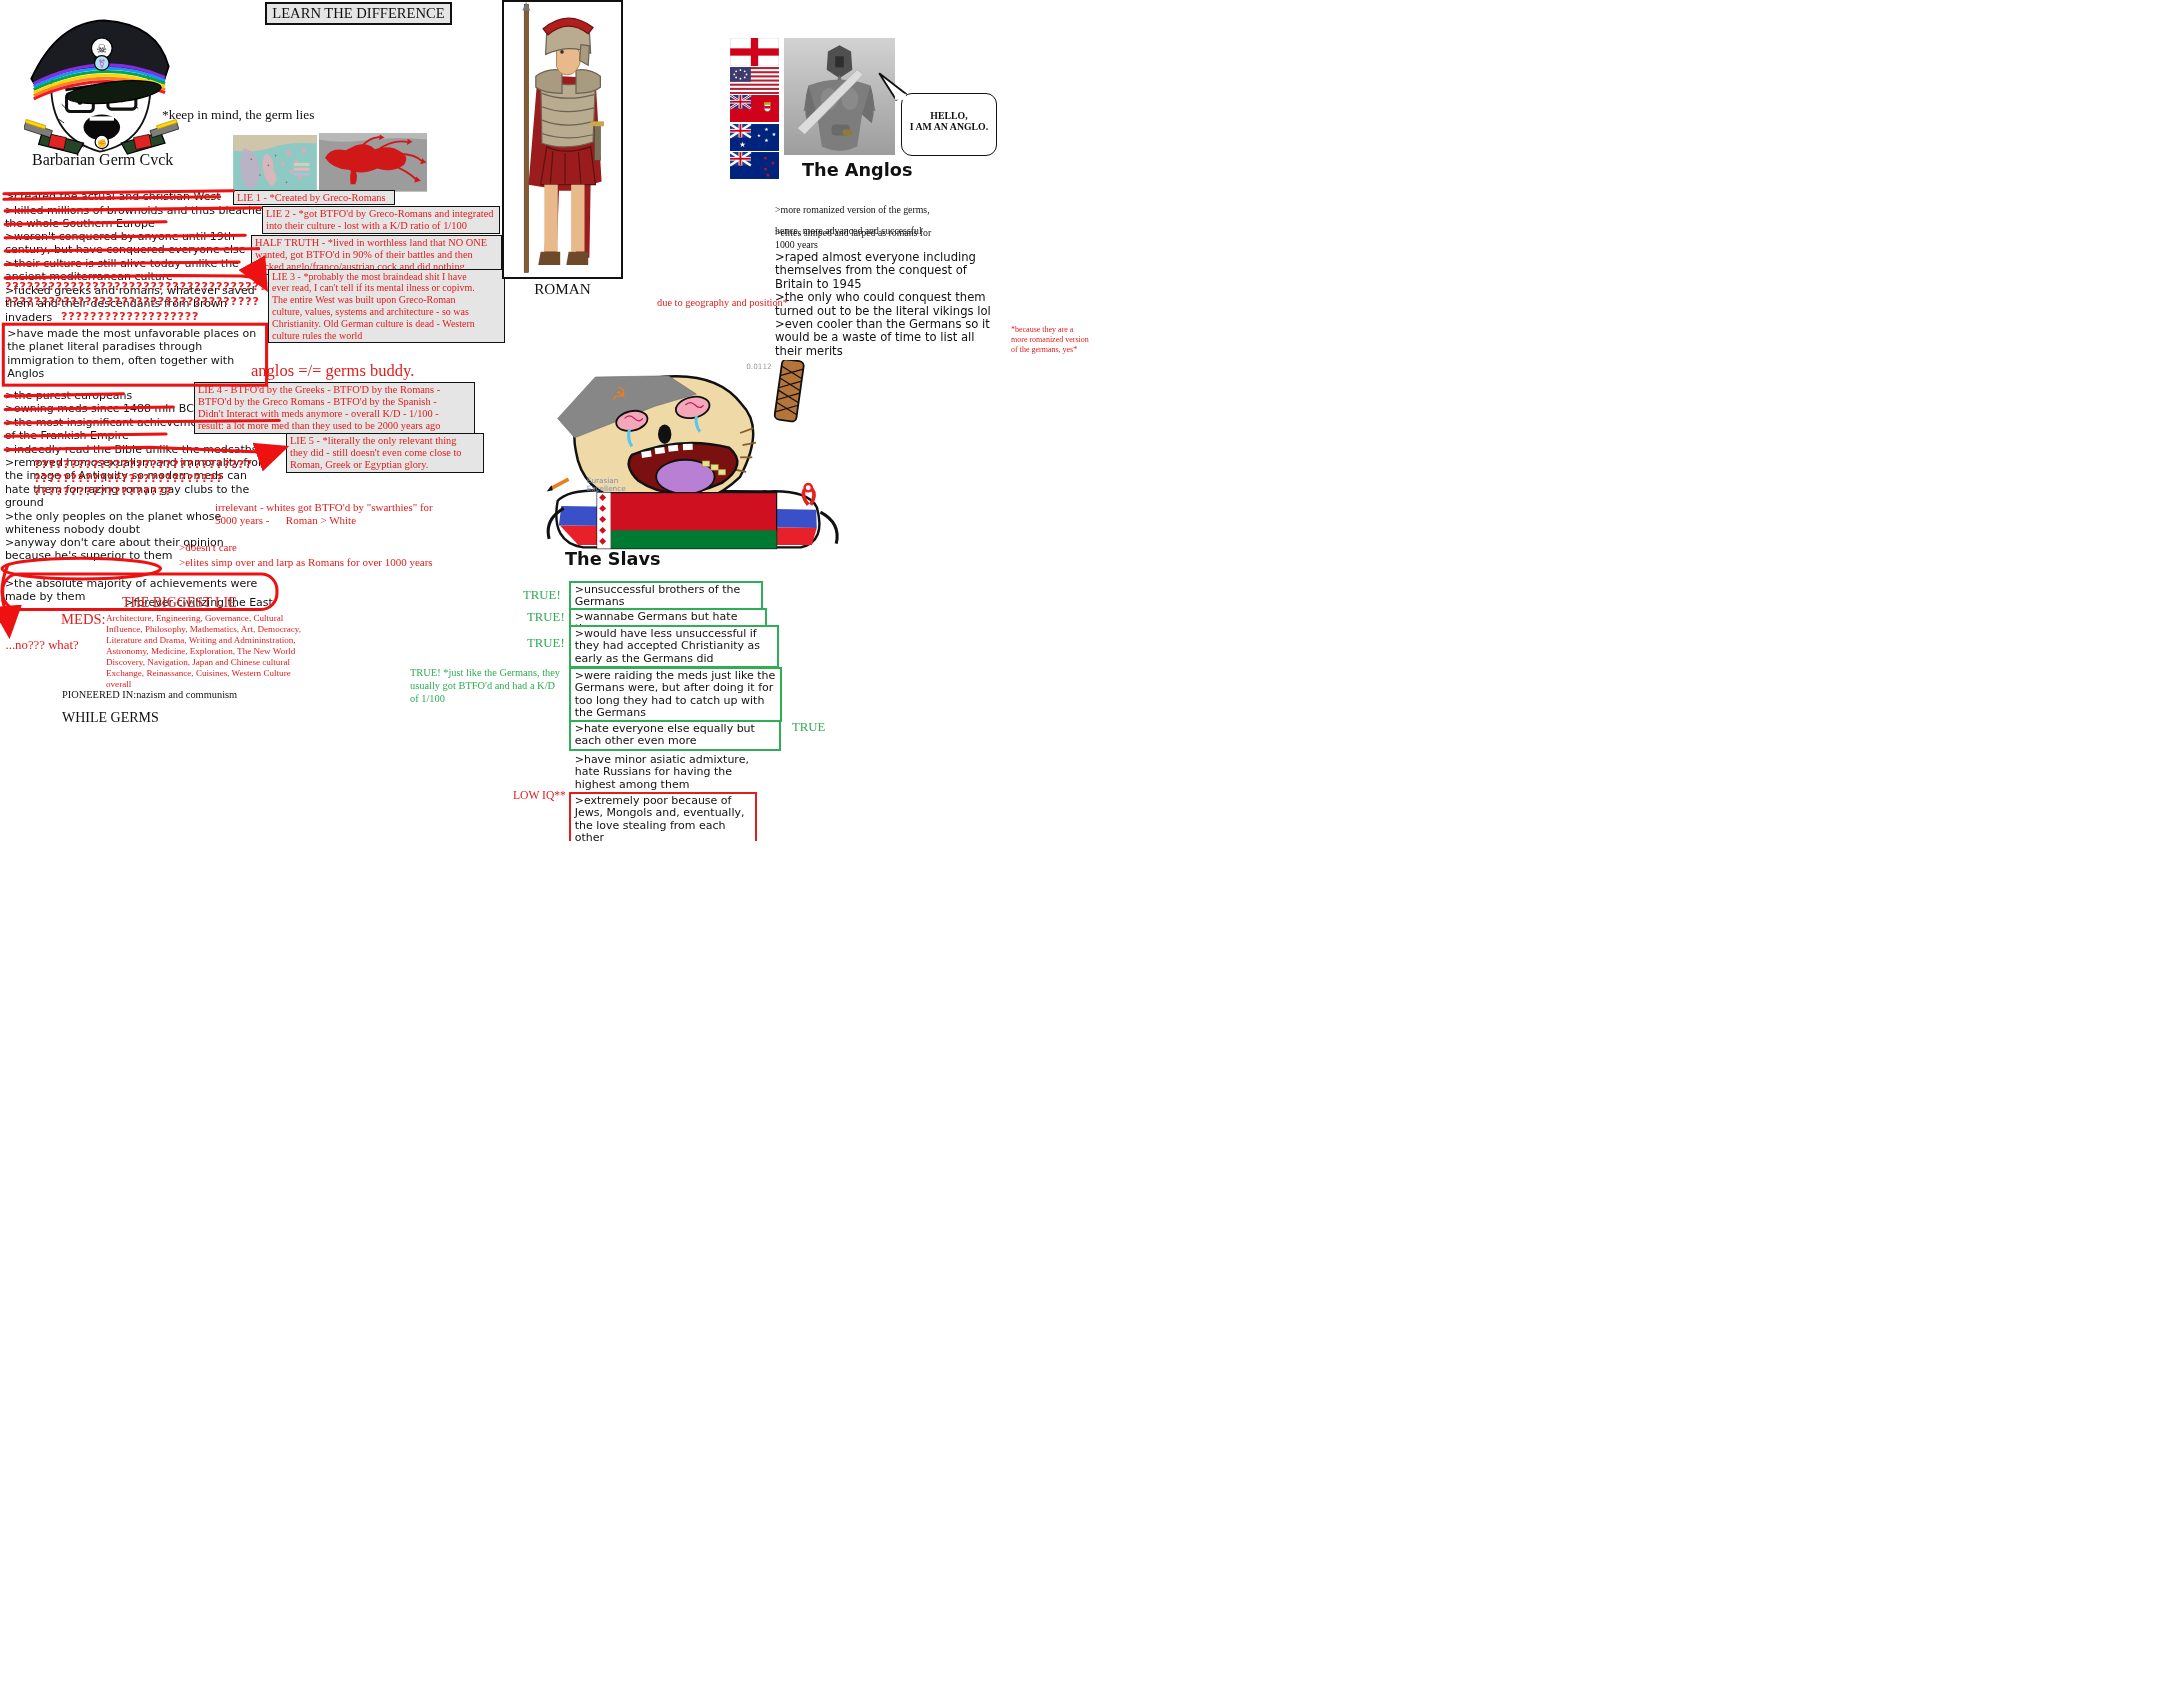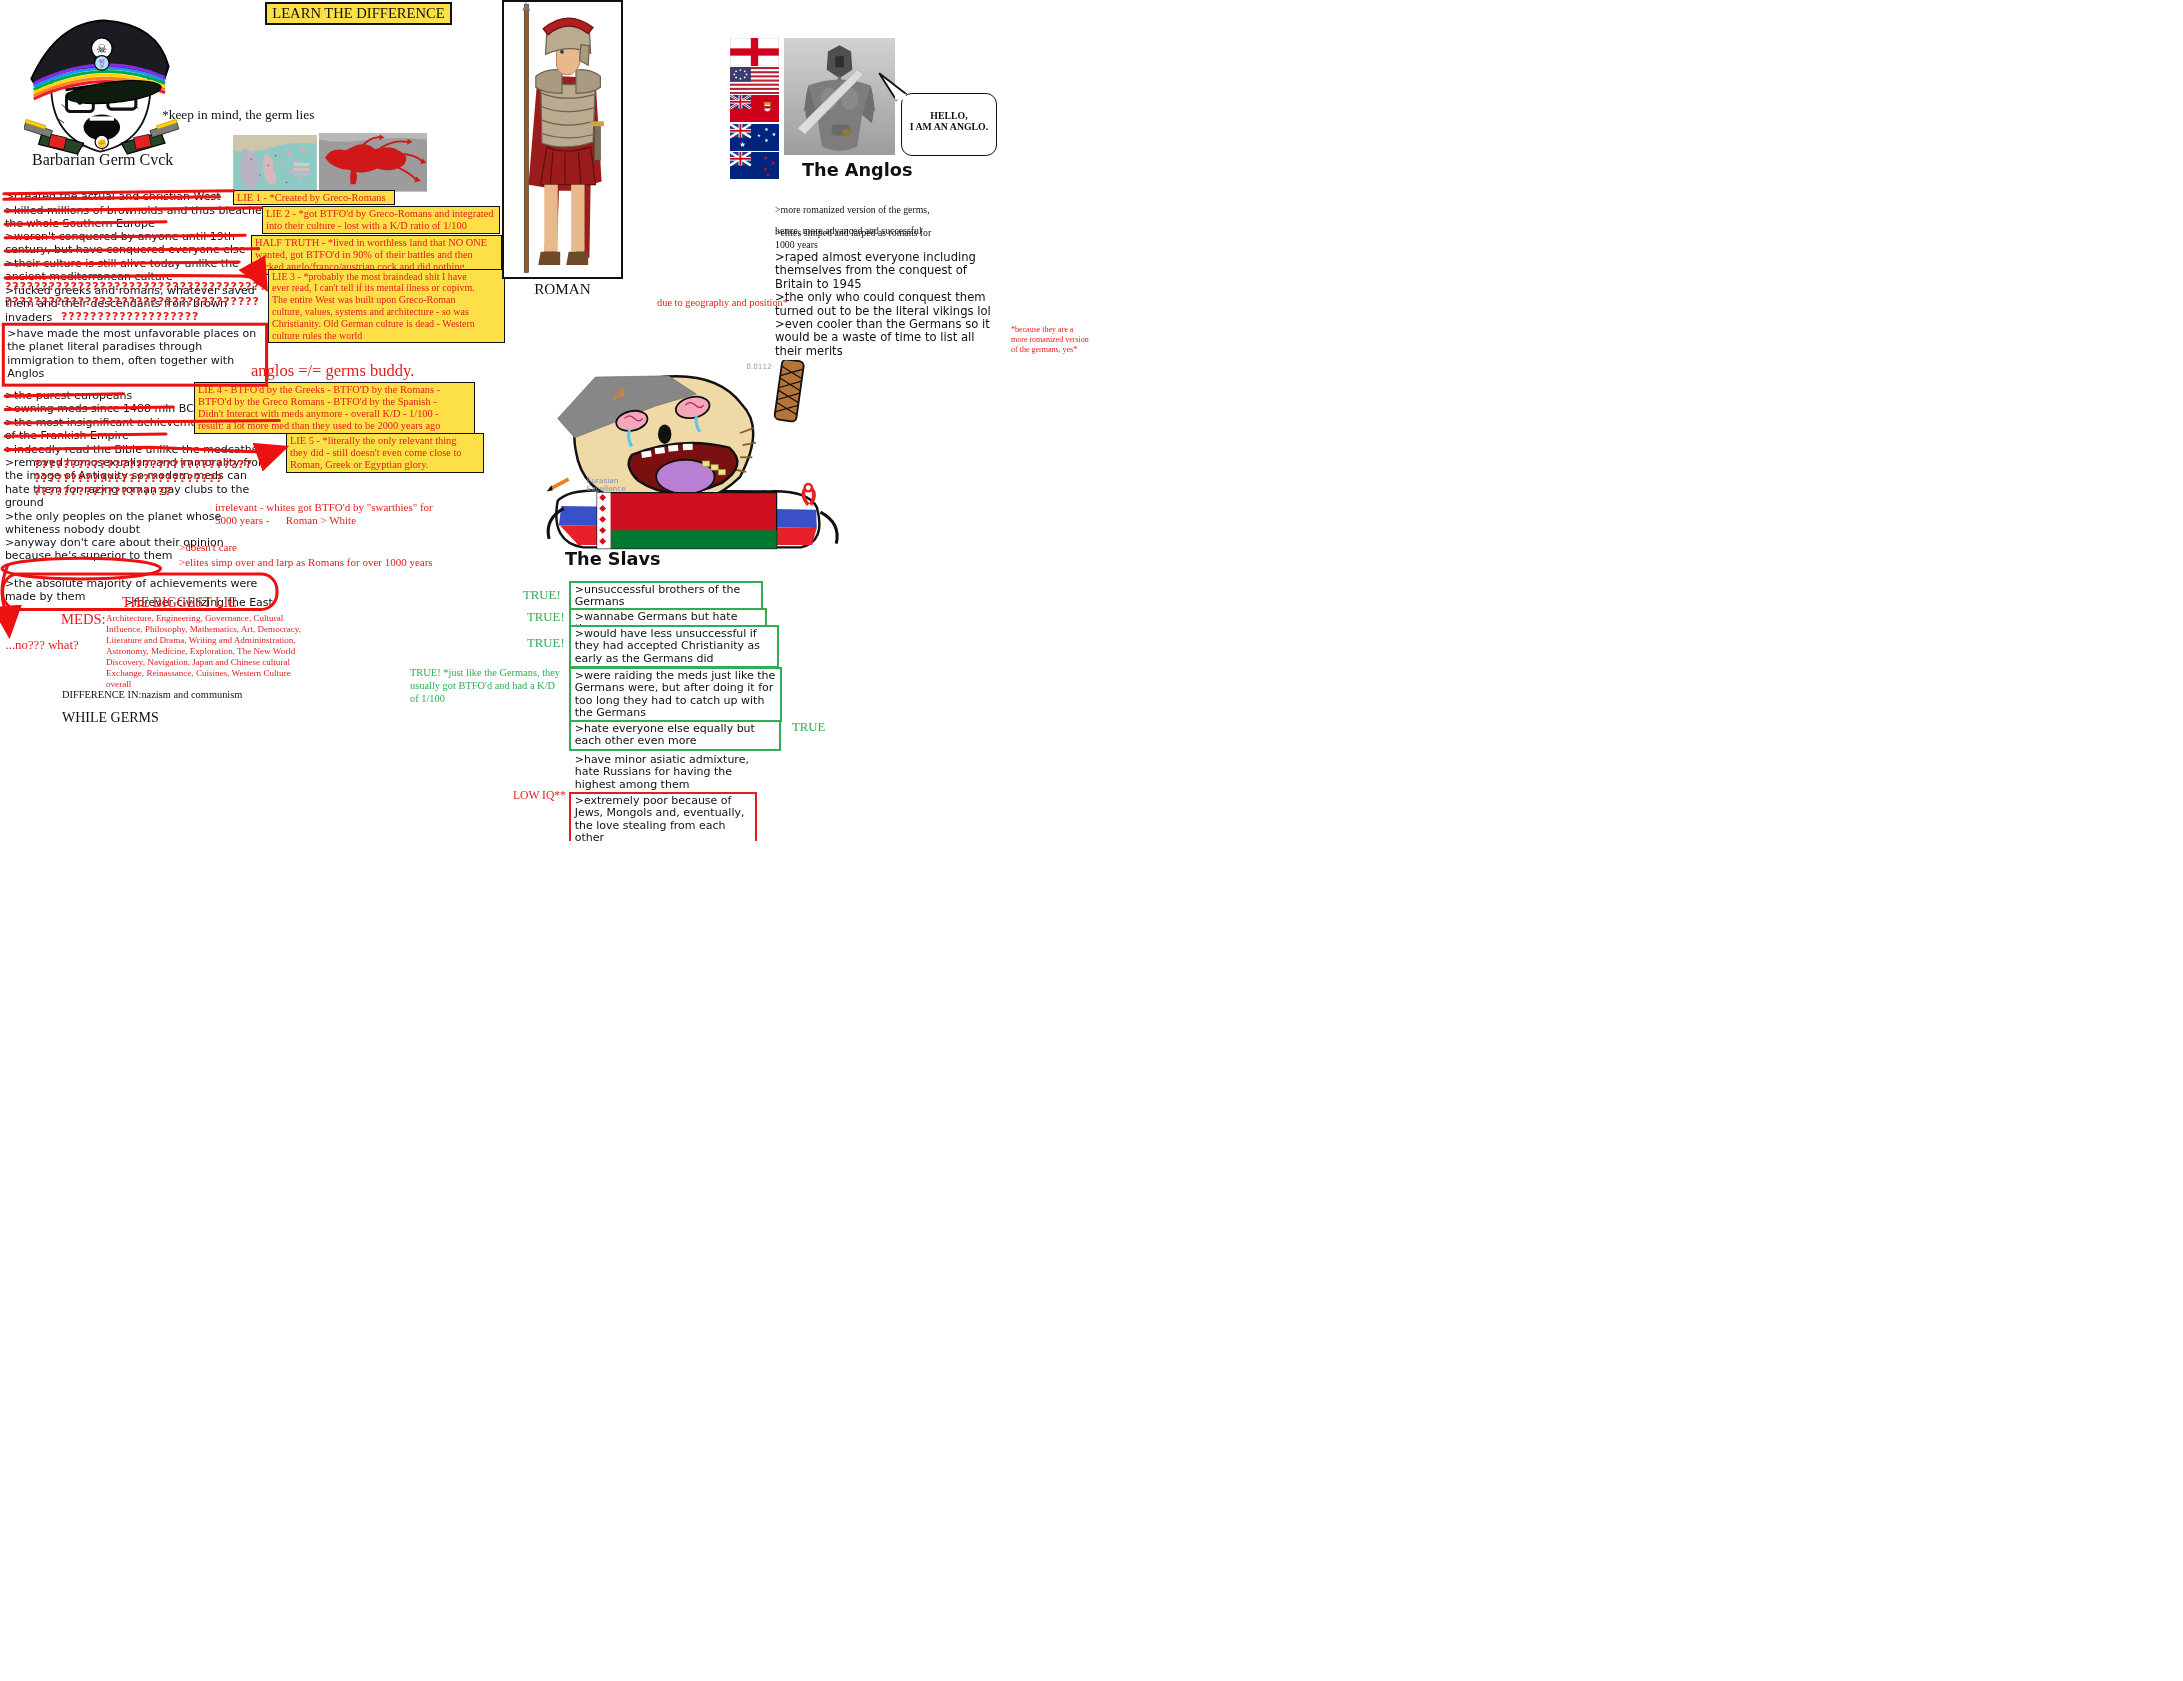--- a/index.html
+++ b/index.html
@@ -4,21 +4,21 @@
 <style>
   html,body{margin:0;padding:0;background:#fff;}
   #page{position:relative;width:1092px;height:841px;background:#fff;overflow:hidden;
         font-family:"DejaVu Sans",sans-serif;color:#111;}
   .abs{position:absolute;}
   .comic{font-family:"DejaVu Sans",sans-serif;}
   .serif{font-family:"Liberation Serif",serif;}
   .red{color:#e31c1c;}
   .green{color:#2fae55;}
   .pw{white-space:pre-wrap;}
-  .bbox{position:absolute;border:1.8px solid #111;background:#fde047;}
+  .bbox{position:absolute;border:1.8px solid #111;background:#e5e5e5;}
   .gbox{position:absolute;border:2.4px solid #2fae55;background:#fff;}
   .rbox{position:absolute;border:2.4px solid #e31c1c;background:#fff;}
   .lie{font-family:"Liberation Serif",serif;color:#e31c1c;line-height:1.18;padding:0.6px 3px;}
   .listitem{position:absolute;left:4.9px;width:268px;font-size:11px;line-height:13.4px;}
   .qrow{position:absolute;color:#e31c1c;font-size:11px;letter-spacing:0.9px;font-weight:bold;}
   .slavbox{font-size:11px;line-height:12.2px;padding:1.2px 3.7px;}
   #pen{position:absolute;left:0;top:0;z-index:60;pointer-events:none;}
   .vlabel{font-family:"Liberation Serif",serif;font-size:12.8px;}
 </style>
 </head>
@@ -183,21 +183,21 @@
   <div class="abs serif red pw" style="left:215px;top:501px;font-size:11px;line-height:13.4px;">irrelevant - whites got BTFO'd by "swarthies" for
 5000 years -      Roman &gt; White</div>
   <div class="abs serif red" style="left:179px;top:541px;font-size:11px;">&gt;doesn't care</div>
   <div class="abs serif red" style="left:179px;top:556px;font-size:11px;">&gt;elites simp over and larp as Romans for over 1000 years</div>
 
   <div class="abs serif red" style="left:122px;top:595px;font-size:14px;">THE BIGGEST LIE</div>
   <div class="abs serif red" style="left:61px;top:611px;font-size:14.6px;">MEDS:</div>
   <div class="abs serif red" style="left:106px;top:613px;width:207px;font-size:9.1px;line-height:11px;">Architecture, Engineering, Governance, Cultural Influence, Philosophy, Mathematics, Art, Democracy, Literature and Drama, Writing and Admininstration, Astronomy, Medicine, Exploration, The New World Discovery, Navigation, Japan and Chinese cultural Exchange, Reinassance, Cuisines, Western Culture overall</div>
   <div class="abs serif red" style="left:5.5px;top:638px;font-size:12.8px;">...no??? what?</div>
   <div class="abs serif" style="left:62px;top:678px;font-size:14px;margin-top:32px;">WHILE GERMS</div>
-  <div class="abs serif" style="left:62px;top:689px;font-size:10.4px;">DIFFERENCE IN:nazism and communism</div>
+  <div class="abs serif" style="left:62px;top:689px;font-size:10.4px;">PIONEERED IN:nazism and communism</div>
 
   <div class="abs" style="left:502px;top:0;width:121px;height:279px;border:2.4px solid #111;background:#fff;box-sizing:border-box;">
     <svg width="116" height="274" viewBox="0 0 190 450">
       <rect x="33" y="4" width="7" height="440" fill="#8a5a33" stroke="#4a2f18" stroke-width="1"></rect>
       <polygon points="36,0 30,14 43,14" fill="#777"></polygon>
       <path d="M55,120 L40,300 L70,305 L66,420 L86,420 L90,310 L120,310 L118,420 L140,420 L142,300 L160,295 L150,125 Z" fill="#9b1c1c"></path>
       <path d="M60,125 Q100,145 150,128 L146,230 Q100,245 62,232 Z" fill="#b9ab8f" stroke="#6b6254" stroke-width="2"></path>
       <g stroke="#6b6254" stroke-width="2" fill="none">
         <path d="M62,150 Q100,165 148,152"></path>
           <path d="M62,172 Q100,187 148,174"></path>

